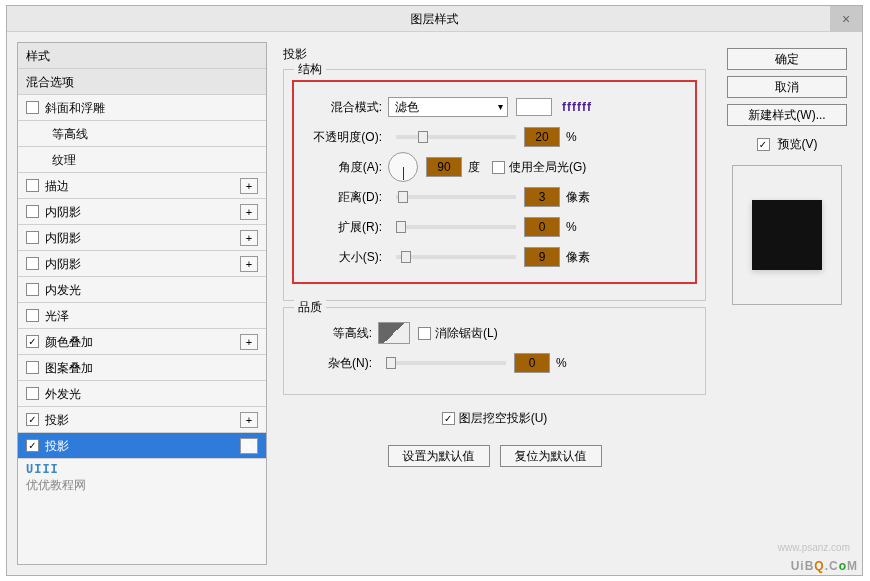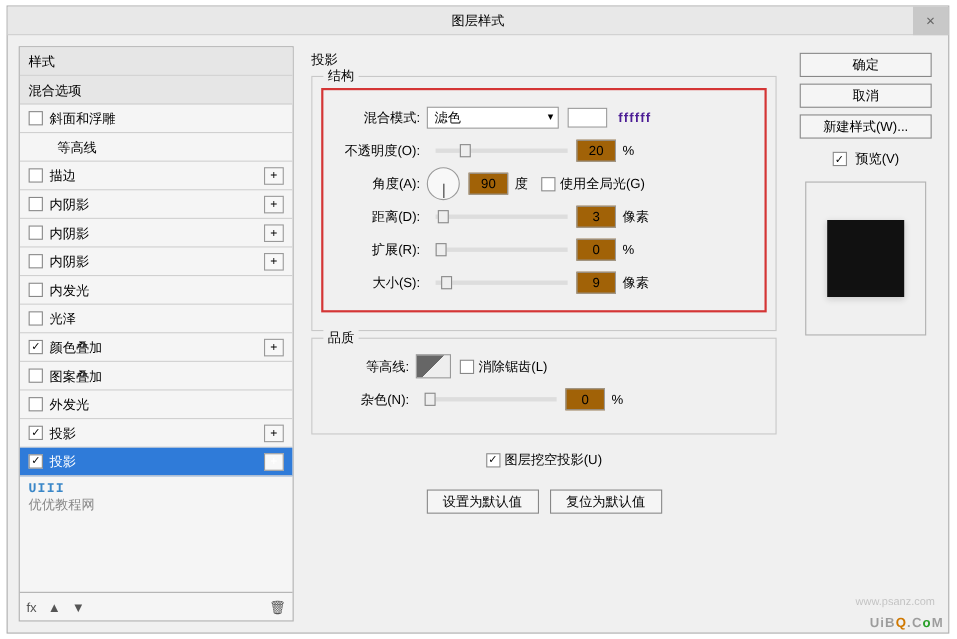--- a/index.html
+++ b/index.html
@@ -76,20 +76,23 @@
             <span>混合选项</span>
           </div>
         <div id="style-items">
             <div class="style-row">
               <span class="chk"></span>
               <span>斜面和浮雕</span>
             </div>
             <div class="style-row indented">
               <span>等高线</span>
             </div>
+            <div class="style-row indented">
+              <span>纹理</span>
+            </div>
             <div class="style-row">
               <span class="chk"></span>
               <span>描边</span>
               <span class="plus-btn">+</span>
             </div>
             <div class="style-row">
               <span class="chk"></span>
               <span>内阴影</span>
               <span class="plus-btn">+</span>
             </div>
@@ -132,26 +135,20 @@
             <div class="style-row selected">
               <span class="chk">✓</span>
               <span>投影</span>
               <span class="plus-btn">+</span>
             </div>
           </div>
         <div class="watermark-block">
           <div class="watermark-logo">UIII</div>
           <div>优优教程网</div>
         </div>
-      </div>
-      <div class="footer-bar">
-        <span>fx</span>
-        <span>▲</span>
-        <span>▼</span>
-        <span class="trash">🗑</span>
       </div>
     </div>
 
     <div class="mid-panel">
       <div class="section-label">投影</div>
       <div class="groupbox">
         <div class="group-title">结构</div>
         <div class="red-box">
           <div class="prop-row">
             <div class="prop-label">混合模式:</div>

